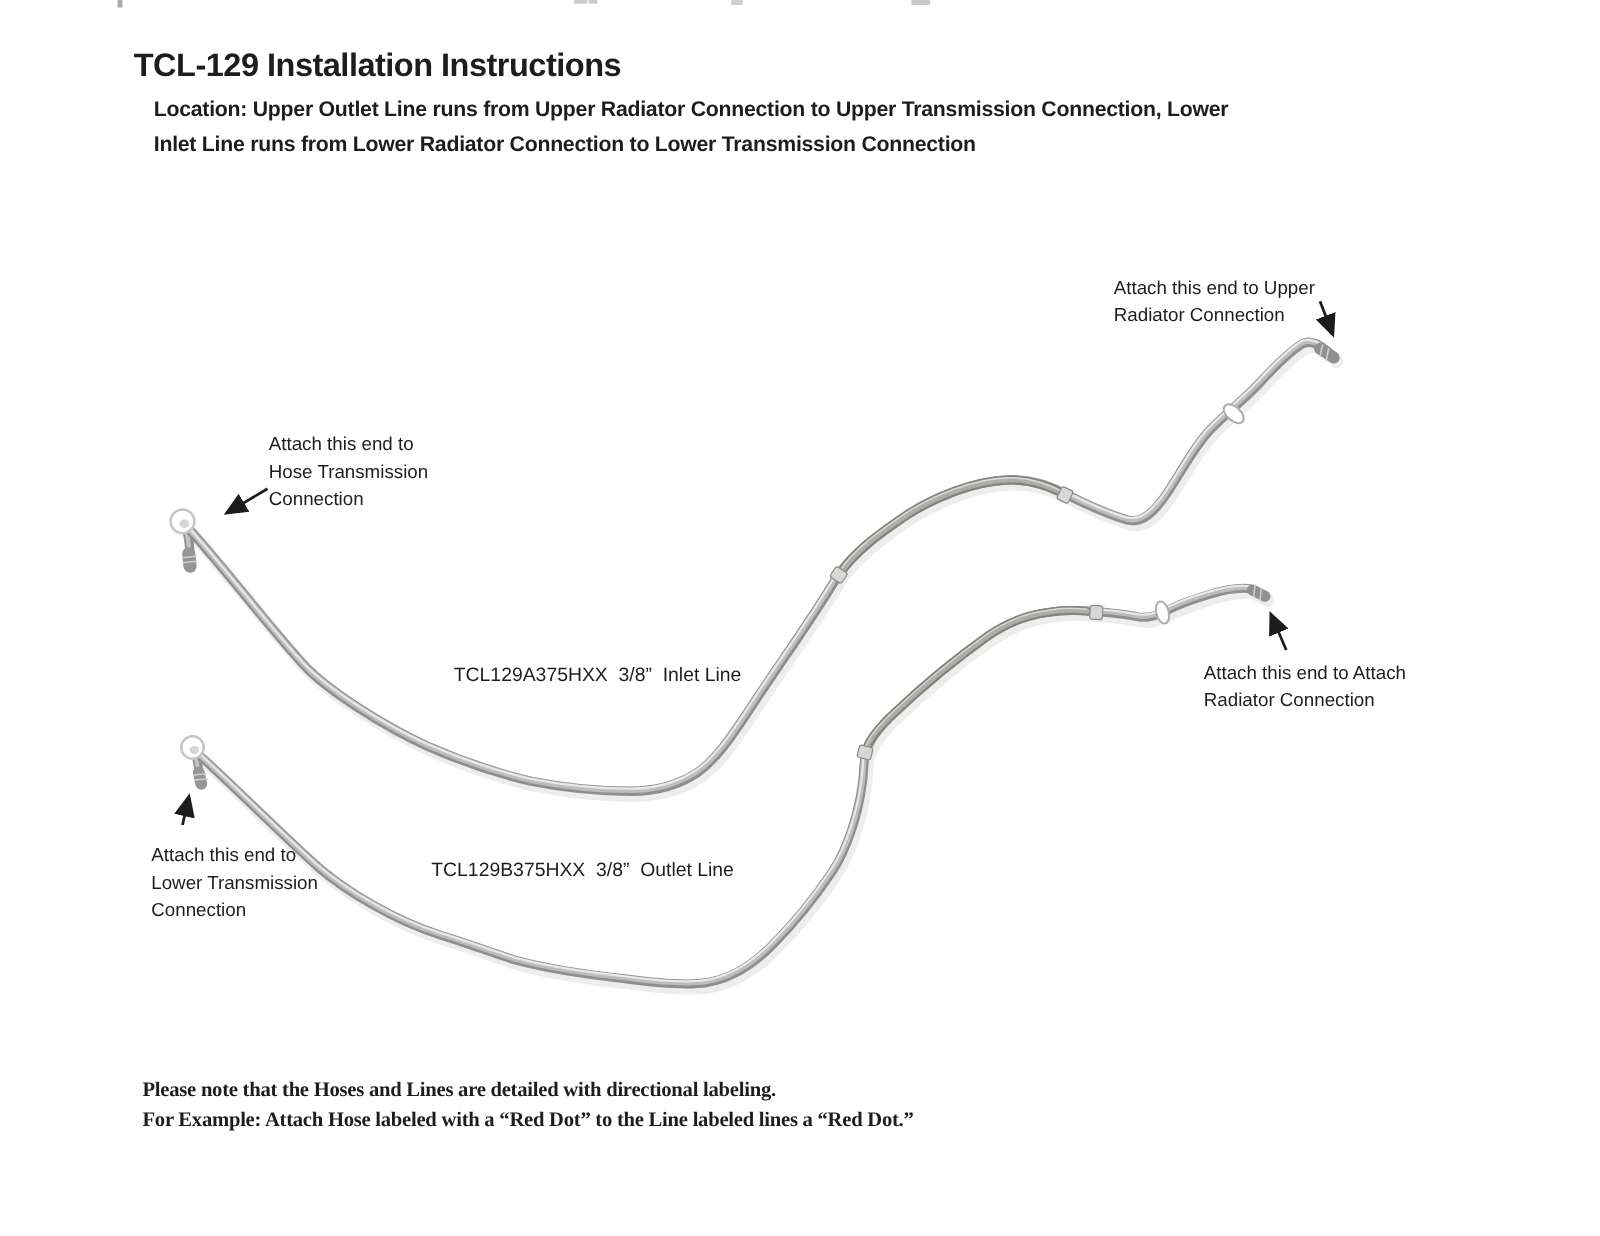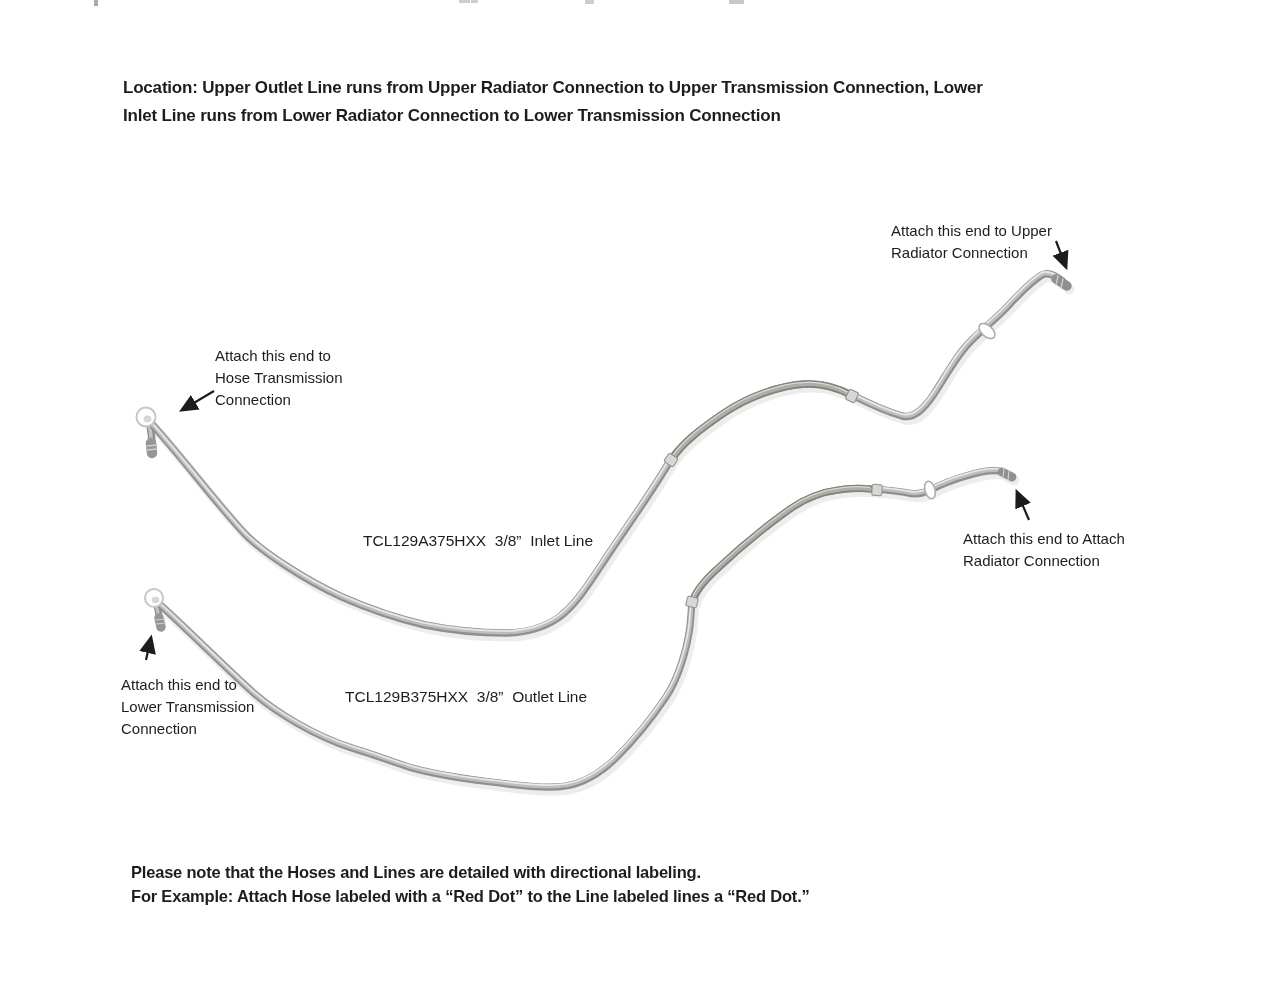--- a/index.html
+++ b/index.html
@@ -200,20 +200,21 @@
     </g>
 
     <g fill="none" stroke="#1c1c1c" stroke-width="2.2">
       <path d="M 214 391 L 182 410" marker-end="url(#ah)"></path>
       <path d="M 1056 241 L 1066 267" marker-end="url(#ah)"></path>
       <path d="M 1029 520 L 1017 492" marker-end="url(#ah)"></path>
       <path d="M 146 660 L 151 638" marker-end="url(#ah)"></path>
     </g>
   </svg>
 
+  <div class="abs title txt-layer" style="left:107px; top:37px;">TCL-129 Installation Instructions</div>
 
   <div class="abs para txt-layer" style="left:123px; top:74px;">
     <div>Location: Upper Outlet Line runs from Upper Radiator Connection to Upper Transmission Connection, Lower</div>
     <div>Inlet Line runs from Lower Radiator Connection to Lower Transmission Connection</div>
   </div>
 
 
   <div class="abs callout txt-layer" style="left:891px; top:220px;">
     <div>Attach this end to Upper</div>
     <div>Radiator Connection</div>
@@ -233,18 +234,18 @@
     <div>Attach this end to Attach</div>
     <div>Radiator Connection</div>
   </div>
 
   <div class="abs callout txt-layer" style="left:121px; top:674px;">
     <div>Attach this end to</div>
     <div>Lower Transmission</div>
     <div>Connection</div>
   </div>
 
-  <div class="abs footer-note txt-layer" style="left:131px; top:860px;">
+  <div class="abs footer-note txt-layer" style="left:114px; top:860px;font-family:Liberation Serif, serif;">
     <div>Please note that the Hoses and Lines are detailed with directional labeling.</div>
     <div>For Example: Attach Hose labeled with a “Red Dot” to the Line labeled lines a “Red Dot.”</div>
   </div>
 
 </div>
 
 </body></html>

